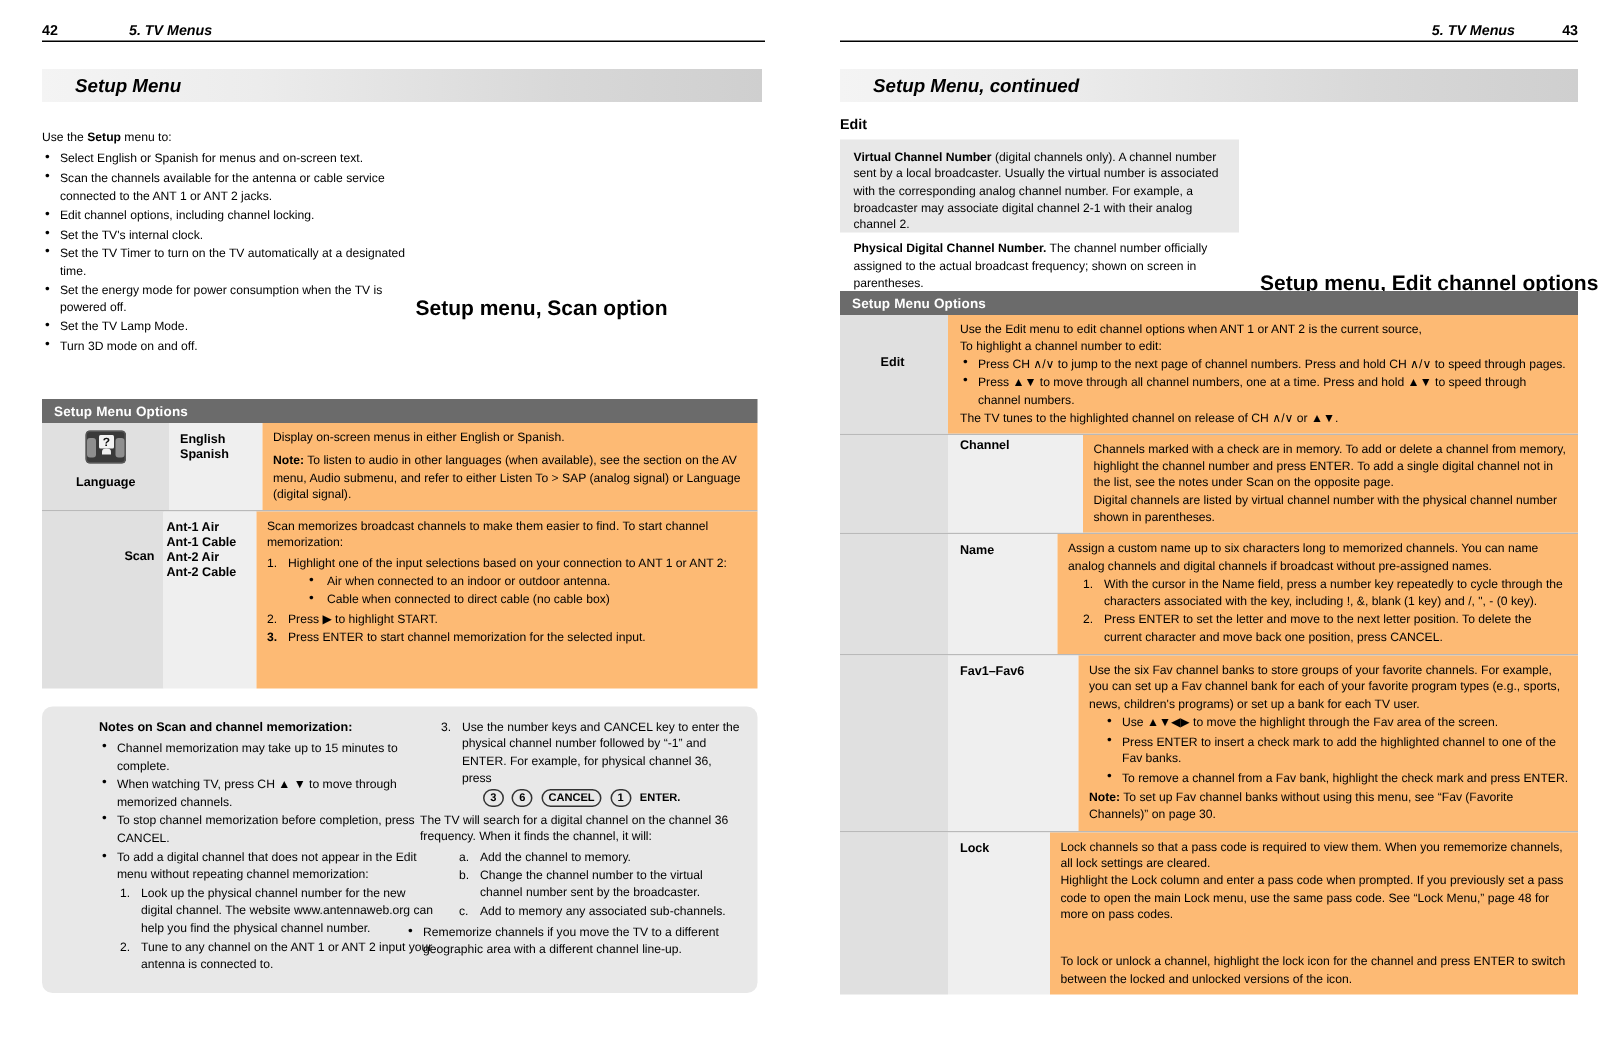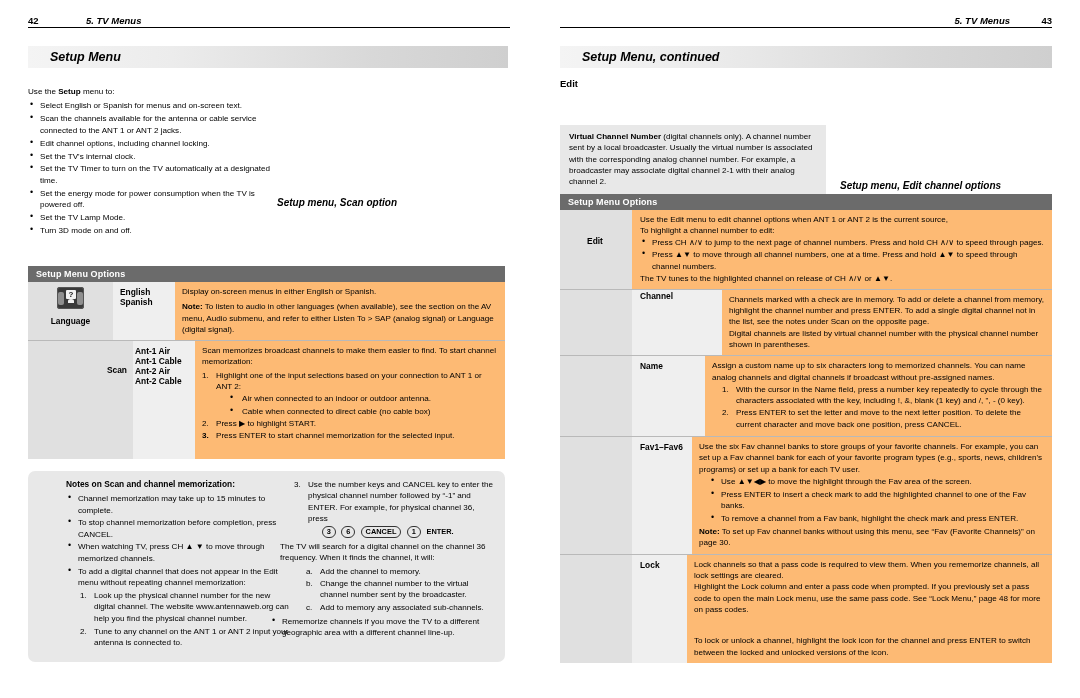--- a/index.html
+++ b/index.html
@@ -62,21 +62,21 @@
     height: 16px; line-height: 16px; padding-left: 8px;
     letter-spacing: .1px;
   }
   .opt-row { display: flex; border-top: 1px solid #b9b9b9; }
   .opt-row.first { border-top: none; }
   .col-icon  { background: #e0e0e0; flex: 0 0 auto; }
   .col-val   { background: #efefef; flex: 0 0 auto; }
   .col-desc  { background: #fdba74; flex: 1 1 auto; padding: 4px 6px 5px 7px; font-size: 8.1px; line-height: 11.3px; }
   .col-icon .lbl, .col-val .lbl { font-weight: bold; font-size: 8.4px; }
 
-  .caption { position: absolute; font-style: italic; font-weight: bold; font-size: 10px; }
+  .caption { position: absolute; font-weight: bold; font-size: 14px; }
 
   
   .lang-icon {
     width: 27px; height: 22px; margin: 0 auto;
     background: #3a3a3a;
     border-radius: 3px;
     position: relative;
     box-shadow: inset 0 0 0 1px #555;
   }
   .lang-icon .q {
@@ -156,21 +156,21 @@
         </div>
         <div class="col-desc">
           <div>Display on-screen menus in either English or Spanish.</div>
           <div style="margin-top:4px;">
             <b>Note:</b><span> To listen to audio in other languages (when available), see the section on the AV menu, Audio submenu, and refer to either Listen To &gt; SAP (analog signal) or Language (digital signal).</span>
           </div>
         </div>
       </div>
 
       <div class="opt-row">
-        <div class="col-icon" style="width:105px; padding:24px 6px 6px 4px; text-align:right; min-height:118px;">
+        <div class="col-icon" style="width:81px; padding:24px 6px 6px 4px; text-align:right; min-height:118px;">
           <div class="lbl">Scan</div>
         </div>
         <div class="col-val" style="width:62px; padding:5px 4px 6px 2px;">
           <div class="lbl">Ant-1 Air</div>
           <div class="lbl">Ant-1 Cable</div>
           <div class="lbl">Ant-2 Air</div>
           <div class="lbl">Ant-2 Cable</div>
         </div>
         <div class="col-desc">
           <div>Scan memorizes broadcast channels to make them easier to find.  To start channel memorization:</div>
@@ -186,22 +186,22 @@
           </ol>
         </div>
       </div>
     </div>
 
     <div class="infobox" style="left:28px; top:471px; width:477px; height:191px;">
       <div style="position:absolute; left:10px; top:8px; width:224px;margin-left:28px;">
         <div class="nb-title">Notes on Scan and channel memorization:</div>
         <ul class="ul">
           <li>Channel memorization may take up to 15 minutes to complete.</li>
+          <li>When watching TV, press CH ▲ ▼ to move through memorized channels.</li>
           <li>To stop channel memorization before completion, press CANCEL.</li>
-          <li>When watching TV, press CH ▲ ▼ to move through memorized channels.</li>
           <li>To add a digital channel that does not appear in the Edit menu without repeating channel memorization:</li>
         </ul>
         <ol class="ol" style="margin-left:14px; margin-top:2px;">
           <li><span class="num">1.</span><span>Look up the physical channel number for the new digital channel.  The website www.antennaweb.org can help you find the physical channel number.</span></li>
           <li style="margin-top:2px;"><span class="num">2.</span><span>Tune to any channel on the ANT 1 or ANT 2 input your antenna is connected to.</span></li>
         </ol>
       </div>
 
       <div style="position:absolute; left:252px; top:8px; width:214px;">
         <ol class="ol" style="margin-left:14px;">
@@ -232,21 +232,21 @@
     <div class="runhead runhead-right rh-r">
       <span class="folio">43</span>
       <span class="chap">5.  TV Menus</span>
       <div class="rule"></div>
     </div>
 
     <div class="banner" style="left:20px; right:28px; top:46px;">Setup Menu, continued</div>
 
     <div style="position:absolute; left:20px; top:78px; font-weight:bold; font-size:9.5px;">Edit</div>
 
-    <div class="infobox" style="left:20px; top:93px; width:266px; height:85px; padding:6px 8px 8px 9px; border-radius:0;margin-top:32px;">
+    <div class="infobox" style="left:20px; top:93px; width:266px; height:62px; padding:6px 8px 8px 9px; border-radius:0;">
       <div>
         <b>Virtual Channel Number</b><span> (digital channels only).  A channel number sent by a local broadcaster.  Usually the virtual number is associated with the corresponding analog channel number.  For example, a broadcaster may associate digital channel 2-1 with their analog channel 2.</span>
       </div>
       <div style="margin-top:5px;">
         <b>Physical Digital Channel Number.</b><span>  The channel number officially assigned to the actual broadcast frequency; shown on screen in parentheses.</span>
       </div>
     </div>
 
     <div class="caption" style="left:300px; top:180px;">Setup menu, Edit channel options</div>
 
@@ -288,39 +288,39 @@
           <div>Assign a custom name up to six characters long to memorized channels.  You can name analog channels and digital channels if broadcast without pre-assigned names.</div>
           <ol class="ol" style="margin-left:10px; margin-top:1px;">
             <li><span class="num">1.</span><span>With the cursor in the Name field, press a number key repeatedly to cycle through the characters associated with the key, including !, &amp;, blank (1 key) and /, ", - (0 key).</span></li>
             <li><span class="num">2.</span><span>Press ENTER to set the letter and move to the next letter position.  To delete the current character and move back one position, press CANCEL.</span></li>
           </ol>
         </div>
       </div>
 
       <div class="opt-row">
         <div class="col-icon" style="width:72px;"></div>
-        <div class="col-val" style="width:60px; padding:5px 4px 6px 8px;">
+        <div class="col-val" style="width:87px; padding:5px 4px 6px 8px;">
           <div class="lbl">Fav1–Fav6</div>
         </div>
         <div class="col-desc">
           <div>Use the six Fav channel banks to store groups of your favorite channels.  For example, you can set up a Fav channel bank for each of your favorite program types (e.g., sports, news, children's programs) or set up a bank for each TV user.</div>
           <ul class="ul" style="margin-left:10px; margin-top:1px;">
             <li>Use ▲▼◀▶ to move the highlight through the Fav area of the screen.</li>
             <li>Press ENTER to insert a check mark to add the highlighted channel to one of the Fav banks.</li>
             <li>To remove a channel from a Fav bank, highlight the check mark and press ENTER.</li>
           </ul>
           <div style="margin-top:2px;">
             <b>Note:</b><span>   To set up Fav channel banks without using this menu, see “Fav (Favorite Channels)” on page 30.</span>
           </div>
         </div>
       </div>
 
       <div class="opt-row">
         <div class="col-icon" style="width:72px;"></div>
-        <div class="col-val" style="width:55px; padding:5px 4px 6px 8px;">
+        <div class="col-val" style="width:68px; padding:5px 4px 6px 8px;">
           <div class="lbl">Lock</div>
         </div>
         <div class="col-desc">
           <div>Lock channels so that a pass code is required to view them.  When you rememorize channels, all lock settings are cleared.</div>
           <div>Highlight the Lock column and enter a pass code when prompted.  If you previously set a pass code to open the main Lock menu, use the same pass code.  See “Lock Menu,” page 48 for more on pass codes.</div>
           <div style="margin-top:20px;">To lock or unlock a channel, highlight the lock icon for the channel and press ENTER to switch between the locked and unlocked versions of the icon.</div>
         </div>
       </div>
     </div>
   </div>

